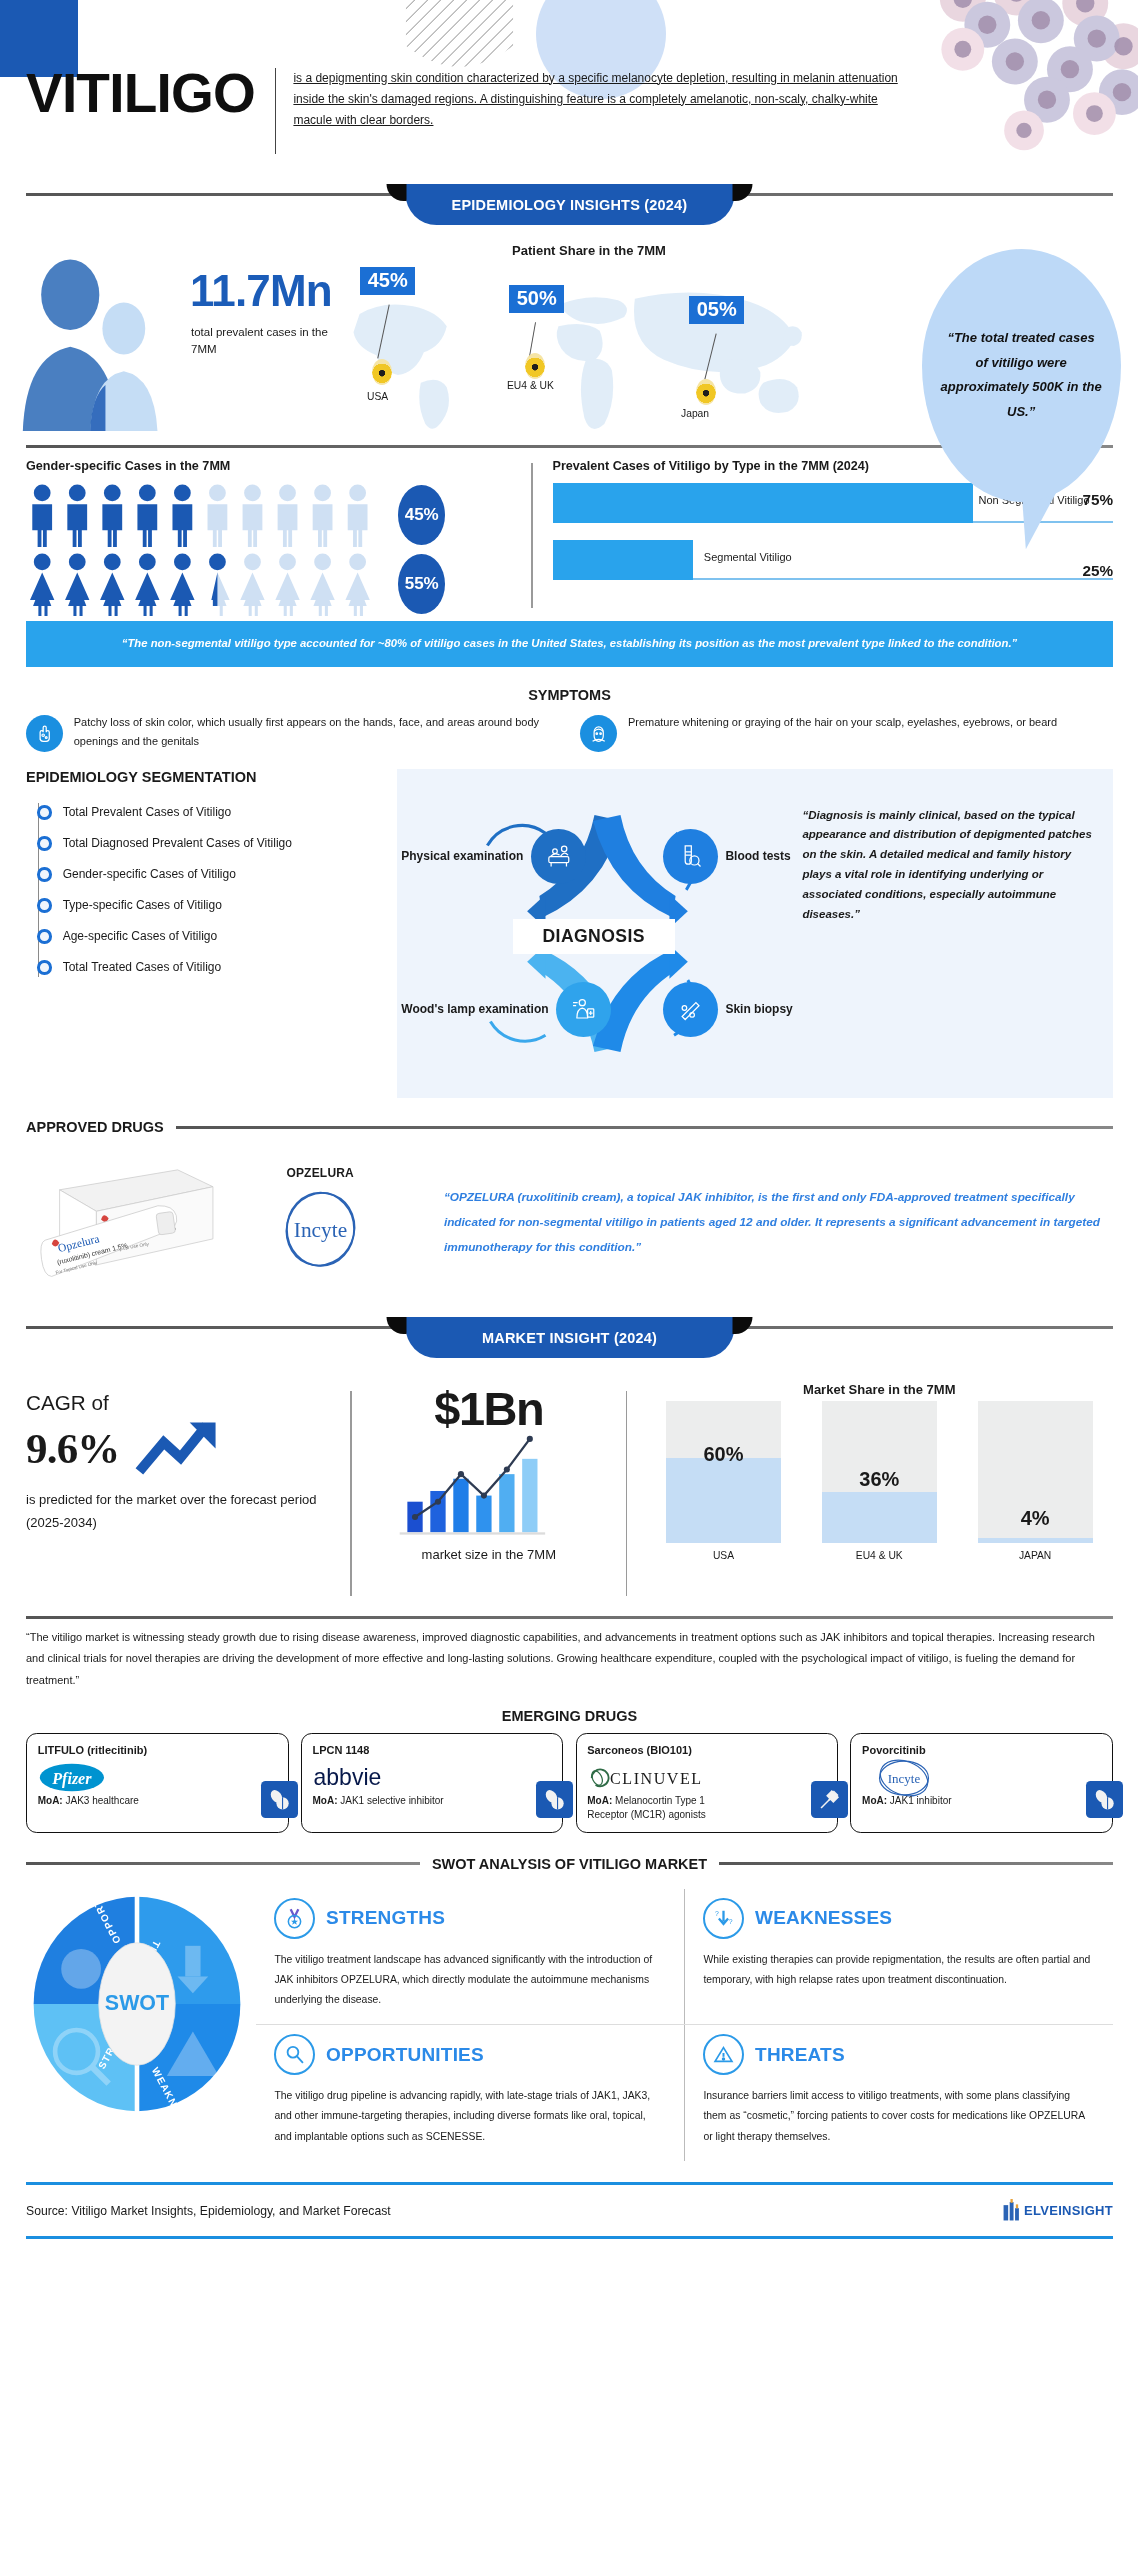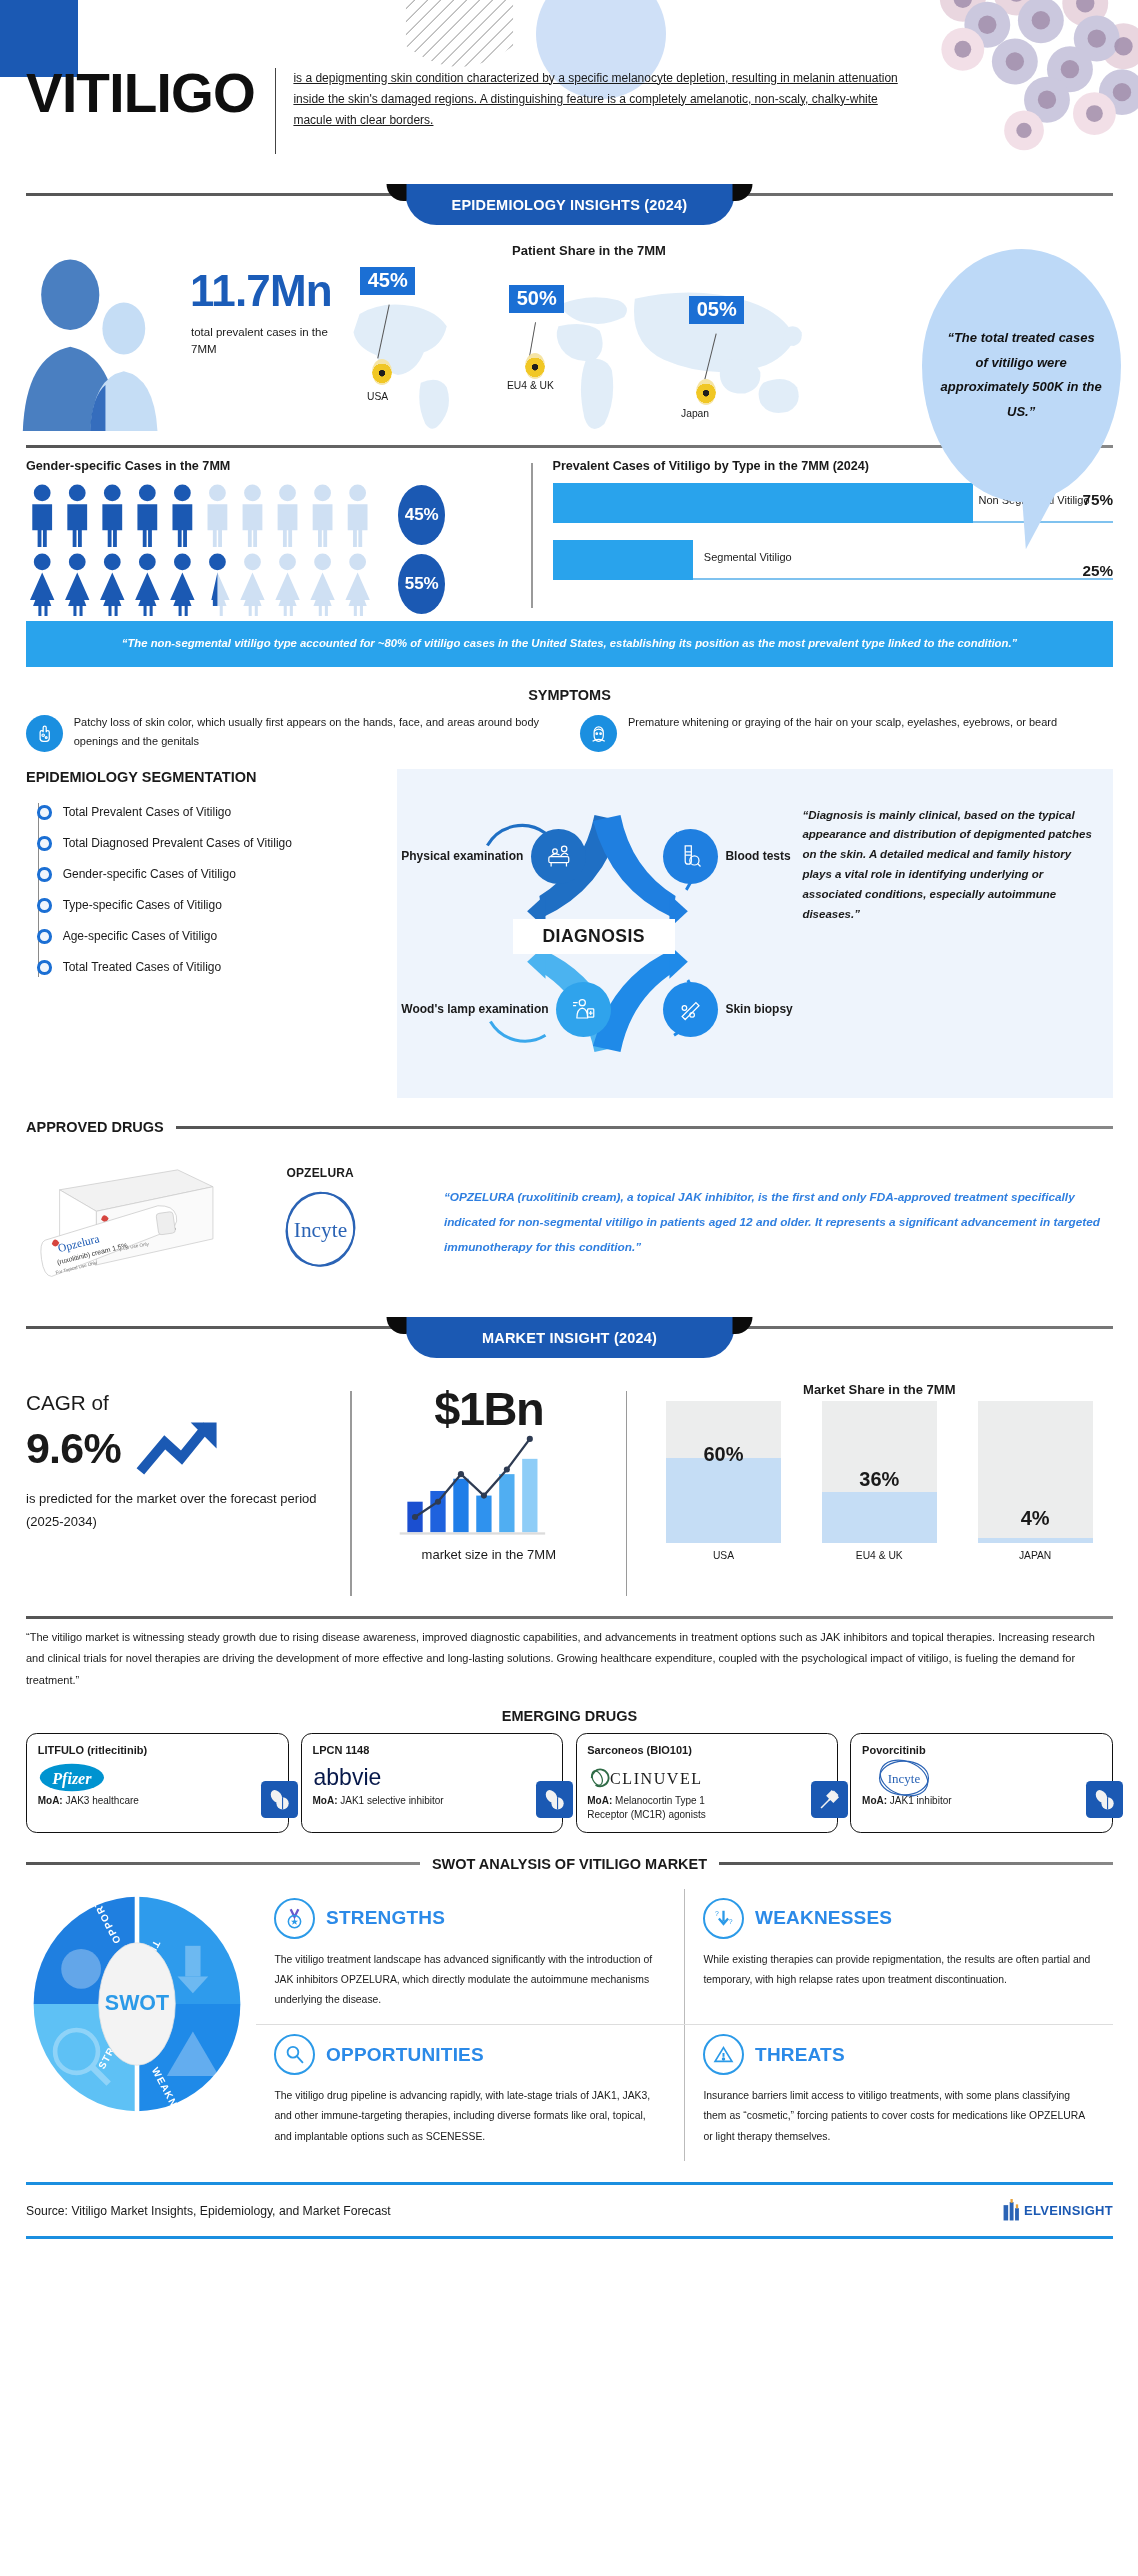--- a/index.html
+++ b/index.html
@@ -714,21 +714,21 @@
     <div class="ribbon">
       <span class="ear l"></span>
       <span class="ear r"></span>
       <span>MARKET INSIGHT (2024)</span>
     </div>
   </div>
 
   <div class="mkt">
     <div class="mkt-cagr">
       <div class="cagr-top">CAGR of</div>
-      <div style="display:flex;align-items:center;gap:13px;">
+      <div style="display:flex;align-items:center;gap:13px;font-family:Liberation Serif, serif;">
         <div class="cagr-big">9.6%</div>
         <div>
           <svg width="92" height="64" viewBox="0 0 120 84">
             <path d="M8 74 L40 36 L62 56 L96 14" fill="none" stroke="#1b59b3" stroke-width="13" stroke-linejoin="miter"></path>
             <path d="M74 10 h34 v34 z" fill="#1b59b3"></path>
           </svg>
         </div>
       </div>
       <div class="cagr-sub">is predicted for the market over the forecast period (2025-2034)</div>
     </div>

